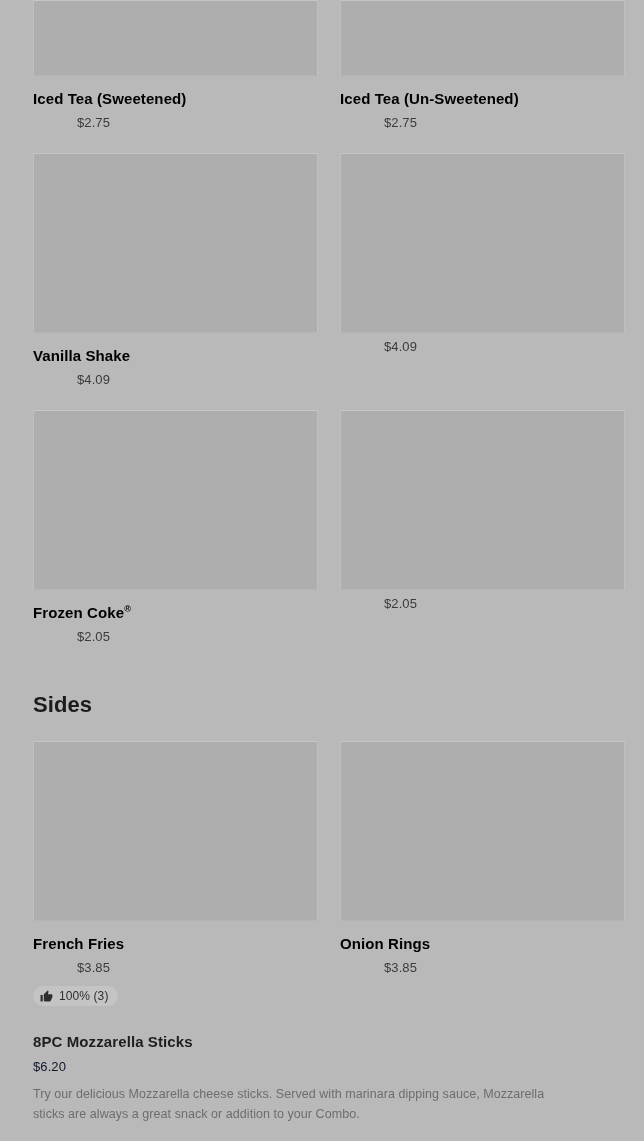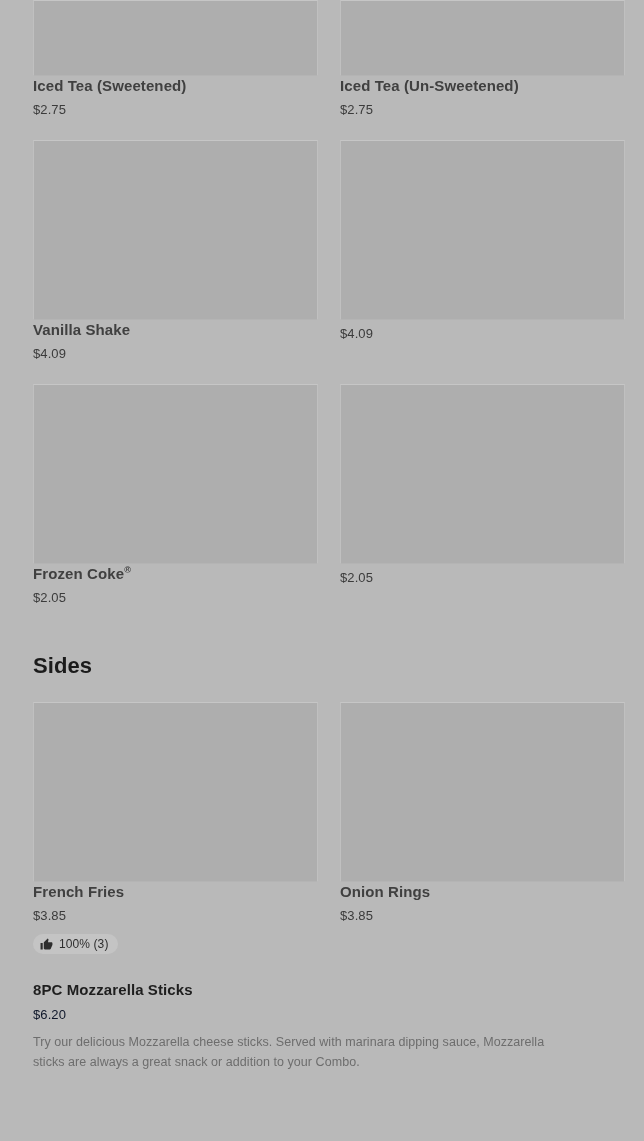--- a/index.html
+++ b/index.html
@@ -34,35 +34,37 @@
     border-top: 1px solid #c6c6c6;
     border-left: 1px solid #c0c0c0;
     border-right: 1px solid #c0c0c0;
     border-bottom: 1px solid #b4b4b4;
   }
   .thumb.h-clip   { height: 76px; }
   .thumb.h-full   { height: 180px; }
   .card-title {
     font-size: 15px;
     font-weight: 700;
-    color: #404040;
+    color: #000000;
     letter-spacing: 0.1px;
     line-height: 20px;
+    margin-top: 13px;
   }
   .card-title sup {
     font-size: 9px;
     vertical-align: super;
     line-height: 0;
   }
   .card-price {
     font-size: 13px;
     color: #3b3b3b;
     line-height: 17px;
     margin-top: 5px;
     letter-spacing: 0.1px;
+    margin-left: 44px;
   }
   .badge {
     display: inline-flex;
     align-items: flex-end;
     gap: 6px;
     align-self: flex-start;
     margin-top: 10px;
     padding: 3px 9px 3px 7px;
     border-radius: 12px;
     background: #c4c4c4;

